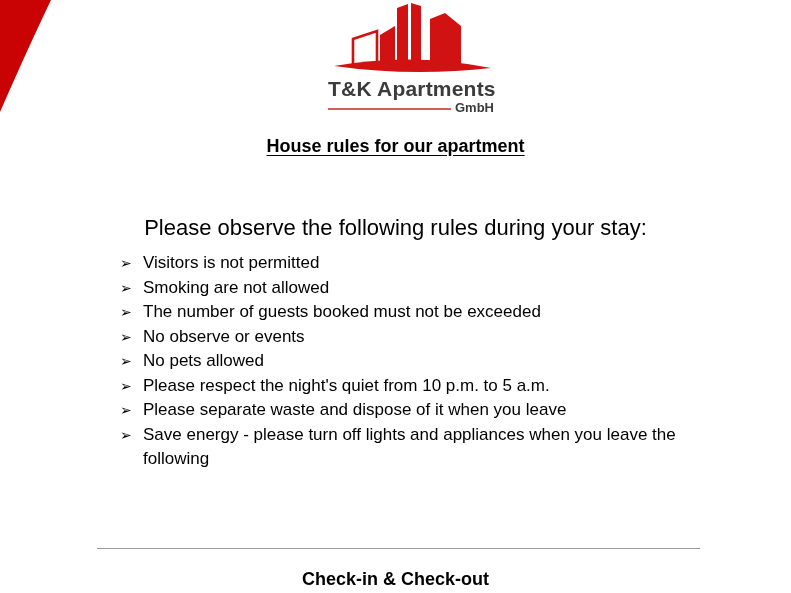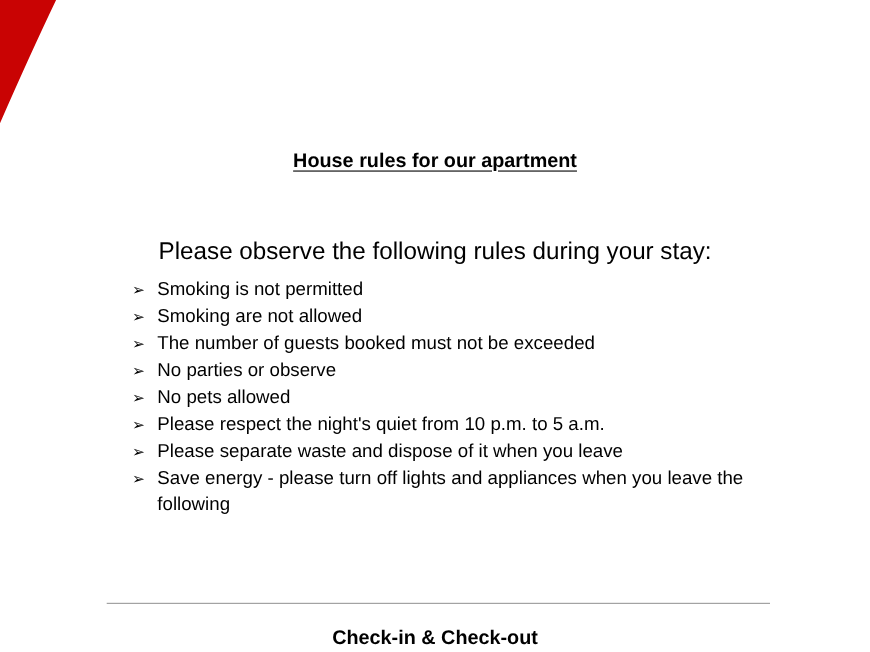--- a/index.html
+++ b/index.html
@@ -50,41 +50,62 @@
 </style>
 </head>
 <body>
 
 <div class="page">
 
   <svg class="corner-wedge" width="60" height="115" viewBox="0 0 60 115">
     <path d="M0,0 H51 Q28,48 0,112 Z" fill="#c90303"></path>
   </svg>
 
+  <div class="logo">
+    <svg class="logo-mark" width="166" height="74" viewBox="0 0 166 74">
+
+      <path d="M25,62 V37 L49,29 V62" fill="#ffffff" stroke-width="2.6" stroke-linejoin="miter" stroke="#d11212"></path>
+
+      <polygon points="52,33 67,24 67,62 52,62" fill="#d11212"></polygon>
+
+      <polygon points="69,6 80,2 80,62 69,62" fill="#d11212"></polygon>
+
+      <polygon points="83,1 93,4 93,62 83,62" fill="#d11212"></polygon>
+
+      <polygon points="102,17 117,11 133,24 133,62 102,62" fill="#d11212"></polygon>
+
+      <path d="M6,64 Q84,50 163,66 Q84,75 6,64 Z" fill="#d11212"></path>
+    </svg>
+    <div class="brand">T&amp;K Apartments</div>
+    <div class="gmbh-row">
+      <span class="brand-underline"></span>
+      <span class="gmbh">GmbH</span>
+    </div>
+  </div>
 
   <div class="doc-title">House rules for our apartment</div>
 
   <div class="intro">Please observe the following rules during your stay:</div>
 
   <ul class="rules">
     <li>
       <span class="rule-bullet">➢</span>
-      <span class="rule-text">Smoking is not permitted</span>
+      <span class="rule-text">Visitors is not permitted</span>
     </li>
     <li>
       <span class="rule-bullet">➢</span>
       <span class="rule-text">Smoking are not allowed</span>
     </li>
     <li>
       <span class="rule-bullet">➢</span>
       <span class="rule-text">The number of guests booked must not be exceeded</span>
     </li>
     <li>
       <span class="rule-bullet">➢</span>
-      <span class="rule-text">No parties or observe</span>
+      <span class="rule-text">No observe or events</span>
     </li>
     <li>
       <span class="rule-bullet">➢</span>
       <span class="rule-text">No pets allowed</span>
     </li>
     <li>
       <span class="rule-bullet">➢</span>
       <span class="rule-text">Please respect the night's quiet from 10 p.m. to 5 a.m.</span>
     </li>
     <li>

